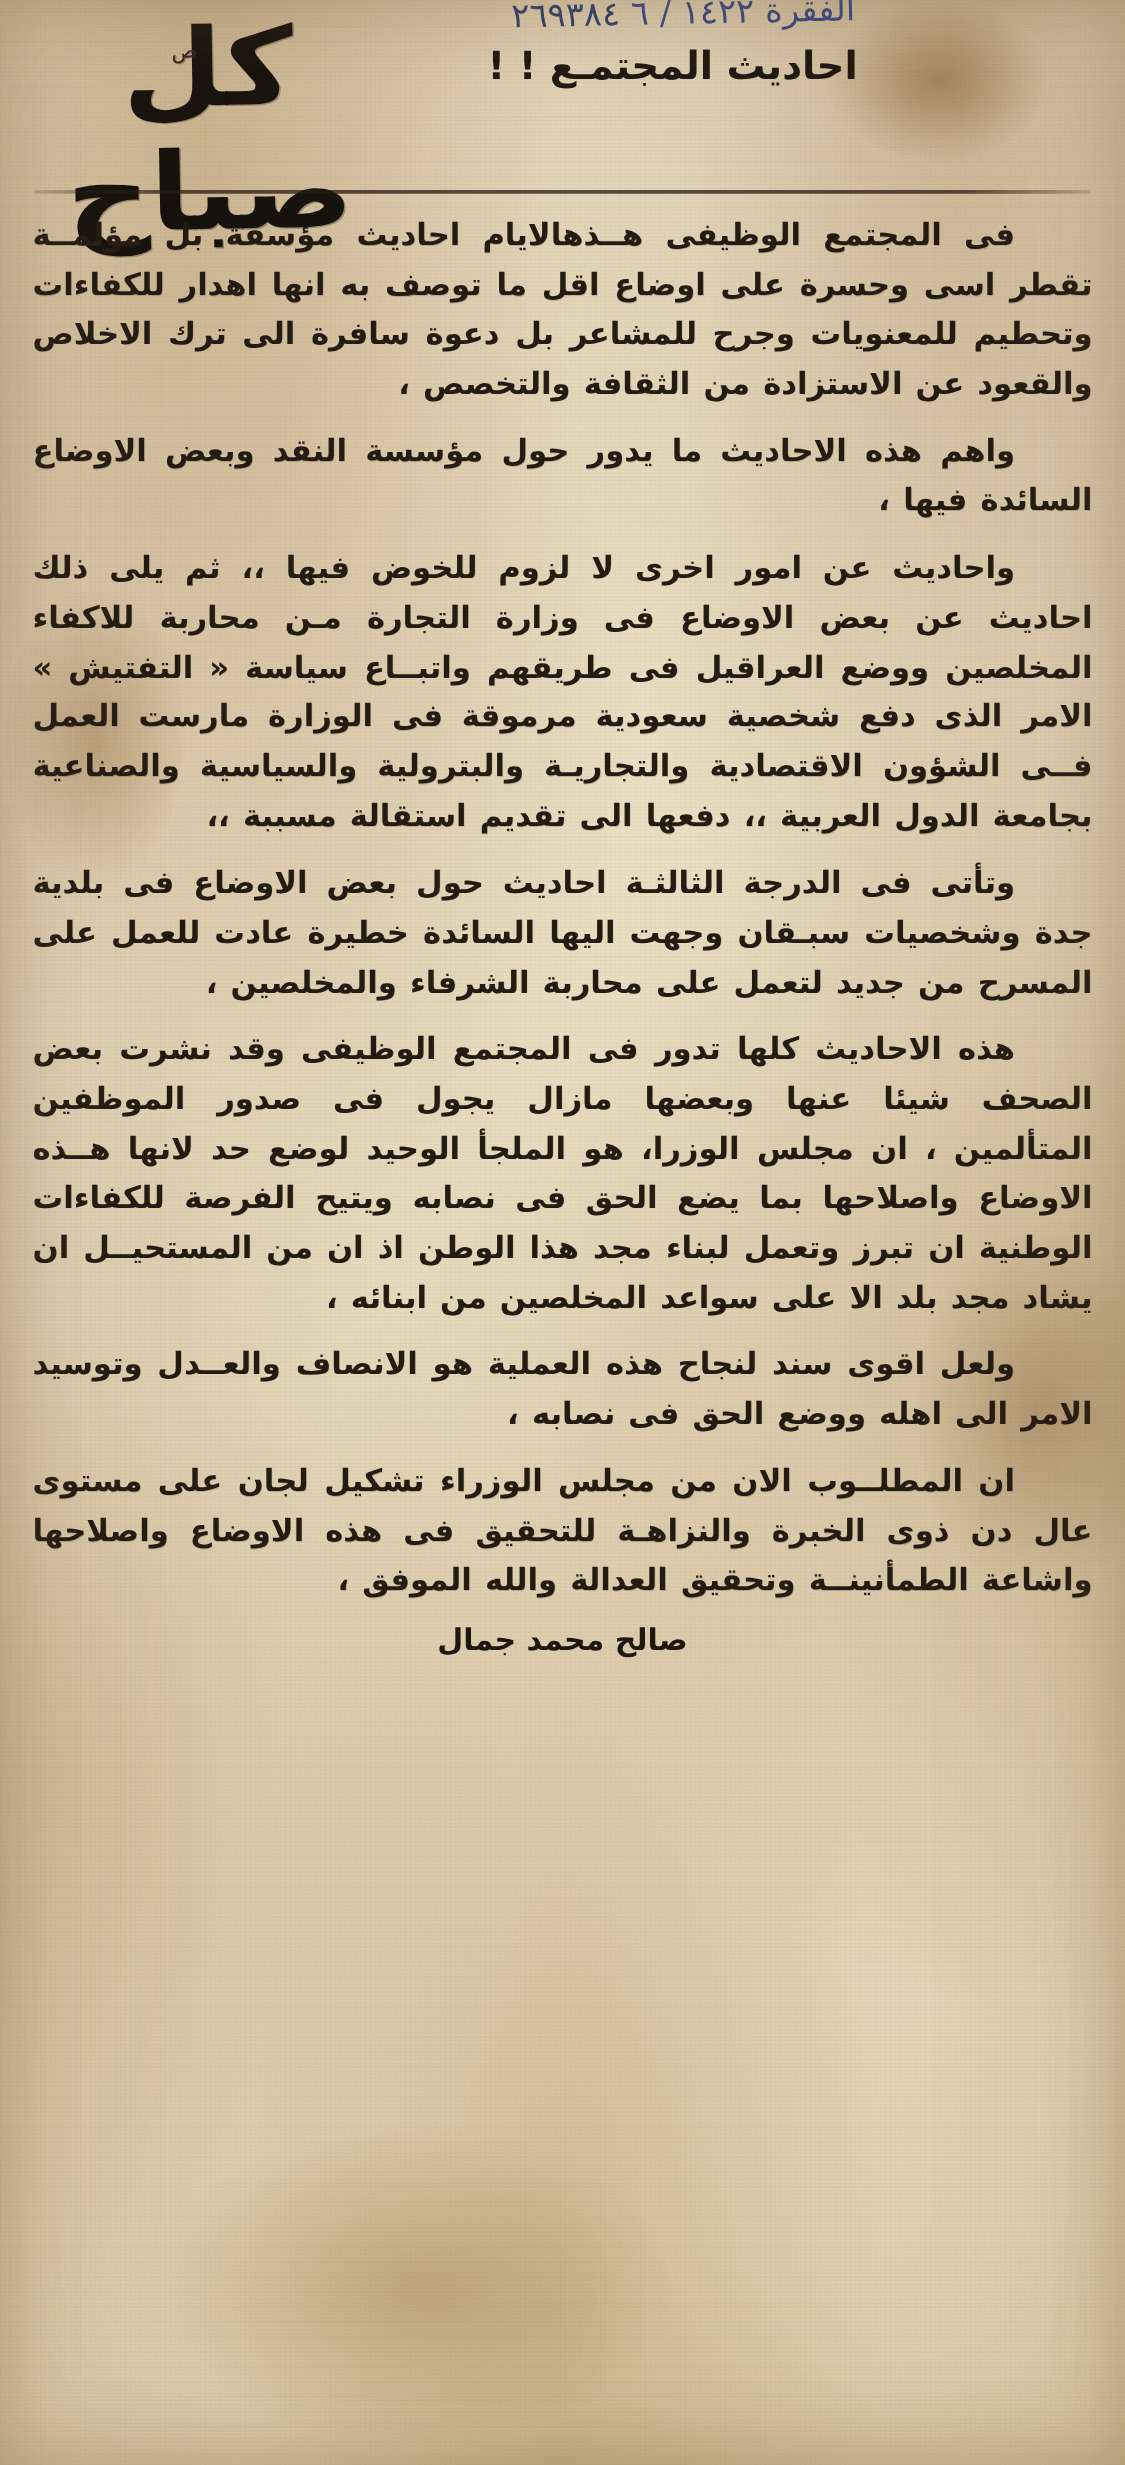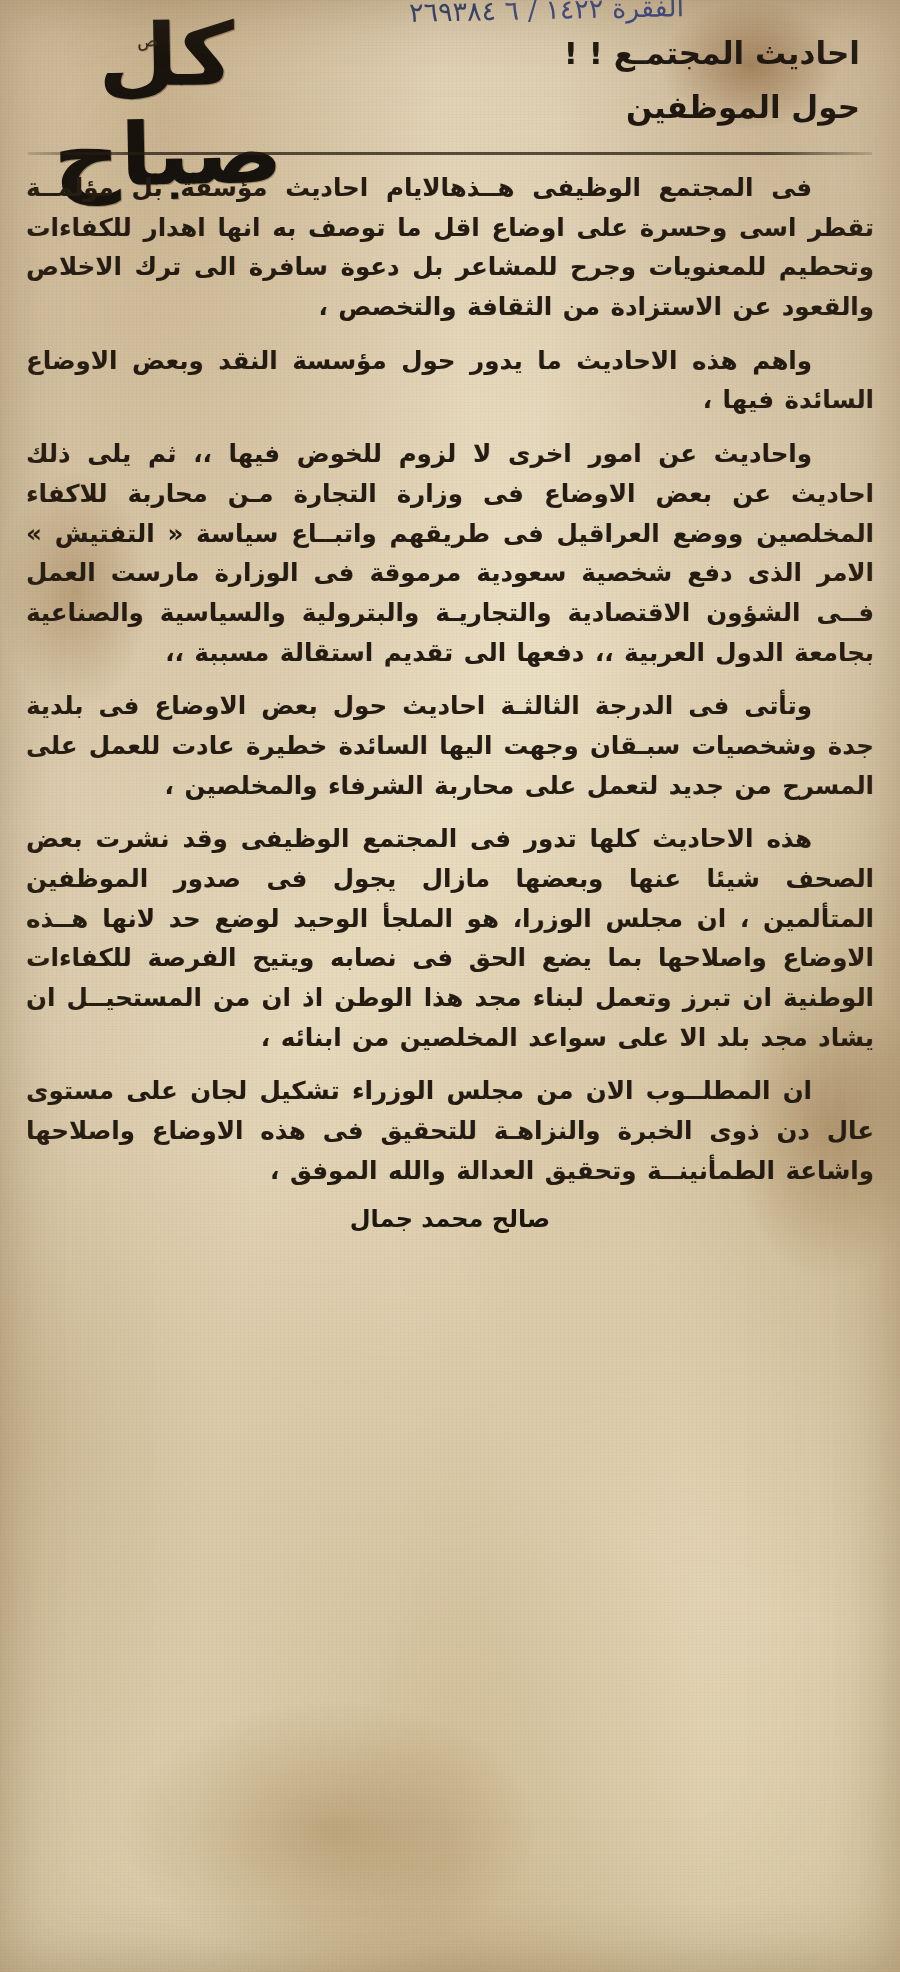--- a/index.html
+++ b/index.html
@@ -81,21 +81,21 @@
     font-size: 16px;
     font-weight: normal;
     color: #2e261c;
     transform: rotate(-4deg);
   }
   .head-lines {
     position: absolute;
     top: 26px;
     right: 40px;
     width: 470px;
-    text-align: right;
+    text-align: left;
     font-size: 31px;
     font-weight: bold;
     line-height: 1.75;
     color: #1e1812;
     letter-spacing: .5px;
   }
   .rule {
     position: absolute;
     left: 28px;
     right: 28px;
@@ -161,31 +161,31 @@
       <span class="pen2">٢٦٩٣٨٤</span>
     </div>
 
     <div class="logo">
       <span class="small-mark">ص</span>
       <span>كل صباح</span>
     </div>
 
     <div class="head-lines">
       <div>احاديث المجتمـع ! !</div>
-      <div>حول  الموظفين</div>
     </div>
 
     <div class="rule"></div>
   </div>
 
   <div class="article">
     <p class="para indent">فى المجتمع الوظيفى  هــذهالايام احاديث مؤسفة بل مؤلمــة تقطر اسى وحسرة على اوضاع اقل ما توصف به انها اهدار للكفاءات وتحطيم للمعنويات وجرح للمشاعر بل دعوة سافرة الى ترك الاخلاص والقعود عن الاستزادة من الثقافة والتخصص ،</p>
     <p class="para indent">واهم هذه الاحاديث ما يدور حول مؤسسة النقد وبعض الاوضاع السائدة فيها ،</p>
     <p class="para indent">واحاديث عن امور اخرى لا لزوم للخوض فيها ،، ثم يلى ذلك احاديث عن بعض الاوضاع فى وزارة التجارة مـن محاربة للاكفاء المخلصين ووضع العراقيل فى طريقهم واتبــاع سياسة « التفتيش » الامر الذى دفع شخصية سعودية مرموقة فى الوزارة مارست العمل فــى الشؤون الاقتصادية والتجاريـة والبترولية والسياسية والصناعية بجامعة الدول العربية ،، دفعها الى تقديم استقالة مسببة ،،</p>
     <p class="para indent">وتأتى فى الدرجة الثالثـة احاديث حول بعض الاوضاع فى بلدية جدة وشخصيات سبـقان وجهت اليها السائدة خطيرة عادت للعمل على المسرح من جديد لتعمل على محاربة الشرفاء والمخلصين ،</p>
     <p class="para indent">هذه الاحاديث كلها تدور فى المجتمع الوظيفى وقد نشرت بعض الصحف شيئا عنها وبعضها مازال يجول فى صدور الموظفين المتألمين ، ان مجلس الوزرا، هو الملجأ الوحيد لوضع حد لانها هــذه الاوضاع واصلاحها بما يضع الحق فى نصابه ويتيح الفرصة للكفاءات الوطنية ان تبرز وتعمل لبناء مجد هذا الوطن اذ ان من المستحيــل ان يشاد مجد بلد الا على سواعد المخلصين من ابنائه ،</p>
+    <p class="para indent">ولعل اقوى سند لنجاح هذه العملية هو الانصاف والعــدل وتوسيد الامر الى اهله ووضع الحق فى نصابه ،</p>
     <p class="para indent">ان المطلــوب الان من مجلس الوزراء تشكيل لجان على مستوى عال دن ذوى الخبرة والنزاهـة للتحقيق فى هذه الاوضاع واصلاحها واشاعة الطمأنينــة وتحقيق العدالة والله الموفق ،</p>
     <div class="byline">صالح محمد جمال</div>
   </div>
 
   <div class="paper-noise"></div>
   <div class="edge-shadow"></div>
 </div>
 
 </body></html>

